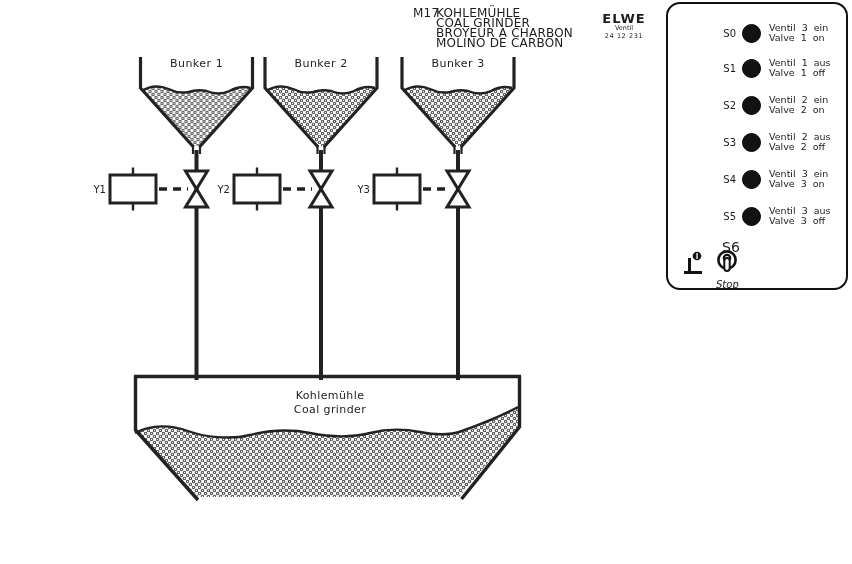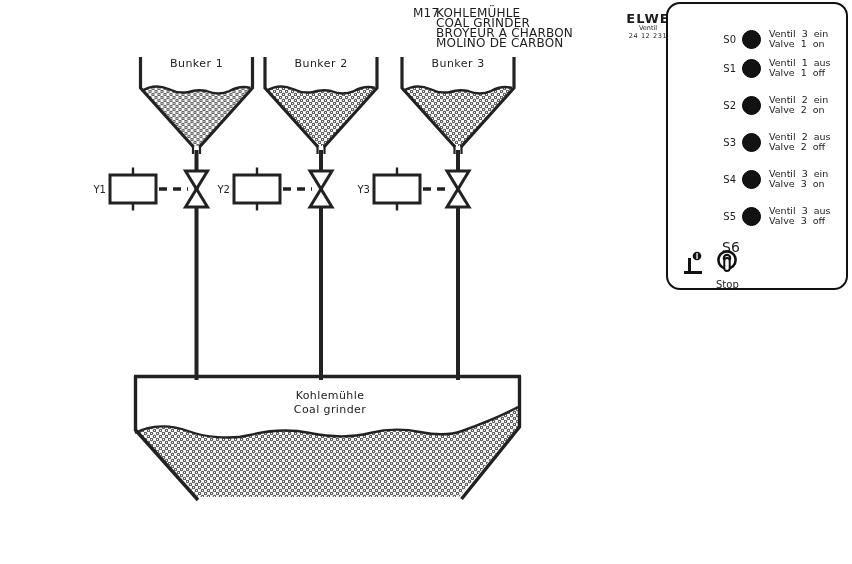--- a/index.html
+++ b/index.html
@@ -5,37 +5,37 @@
   html,body{margin:0;padding:0;background:#fff;}
   #stage{position:relative;width:852px;height:564px;background:#fff;overflow:hidden;
          font-family:"DejaVu Sans",sans-serif;color:#222;}
   svg text{font-family:"DejaVu Sans",sans-serif;fill:#222;}
 
   
   .titleblock{position:absolute;left:413px;top:8px;display:flex;gap:5px;
               font-size:12px;line-height:10px;letter-spacing:.2px;color:#1c1c1c;}
   .titleblock .desig{width:18px;}
   
-  .logoblock{position:absolute;left:601px;top:13px;width:46px;text-align:center;color:#1c1c1c;margin-left:24px;}
+  .logoblock{position:absolute;left:601px;top:13px;width:46px;text-align:center;color:#1c1c1c;}
   .logo-brand{font-size:13px;font-weight:bold;letter-spacing:1px;line-height:12px;
               transform:scaleY(.95);}
   .logo-country{font-size:6.5px;line-height:7px;}
   .logo-code{font-size:6.5px;line-height:8px;letter-spacing:.6px;}
 
   
   .panel{position:absolute;left:666px;top:2px;width:182px;height:288px;box-sizing:border-box;
          border:2.5px solid #111;border-radius:14px;background:#fff;}
   .prow{position:absolute;left:46px;height:26px;display:flex;align-items:center;}
-  .prow-0{top:22px}.prow-1{top:51px}.prow-2{top:88px}.prow-3{top:125px}.prow-4{top:162px}.prow-5{top:199px}
+  .prow-0{top:16px}.prow-1{top:51px}.prow-2{top:88px}.prow-3{top:125px}.prow-4{top:162px}.prow-5{top:199px}
   .sid{width:22px;text-align:right;font-size:10px;color:#1c1c1c;}
   .pbtn{width:19px;height:19px;margin-left:6px;border-radius:50%;background:#121212;
         border:1px solid #000;padding:0;cursor:pointer;}
   .plbl{margin-left:8px;font-size:9.5px;line-height:10.5px;word-spacing:3px;white-space:nowrap;color:#1c1c1c;}
   .s6-label{position:absolute;left:54px;top:235px;font-size:14px;color:#1c1c1c;}
-  .stop-label{position:absolute;left:48px;top:275px;font-size:10px;color:#1c1c1c;}
+  .stop-label{position:absolute;left:48px;top:275px;font-size:10px;color:#1c1c1c;font-style:italic;}
   .toggle-svg{position:absolute;left:46px;top:245px;cursor:pointer;}
   .pushbtn-svg{position:absolute;left:14px;top:243px;}
 </style>
 </head>
 <body>
 
 <div id="stage">
 
   <svg width="660" height="564" viewBox="0 0 660 564" style="position:absolute;left:0;top:0;">
     <defs>

